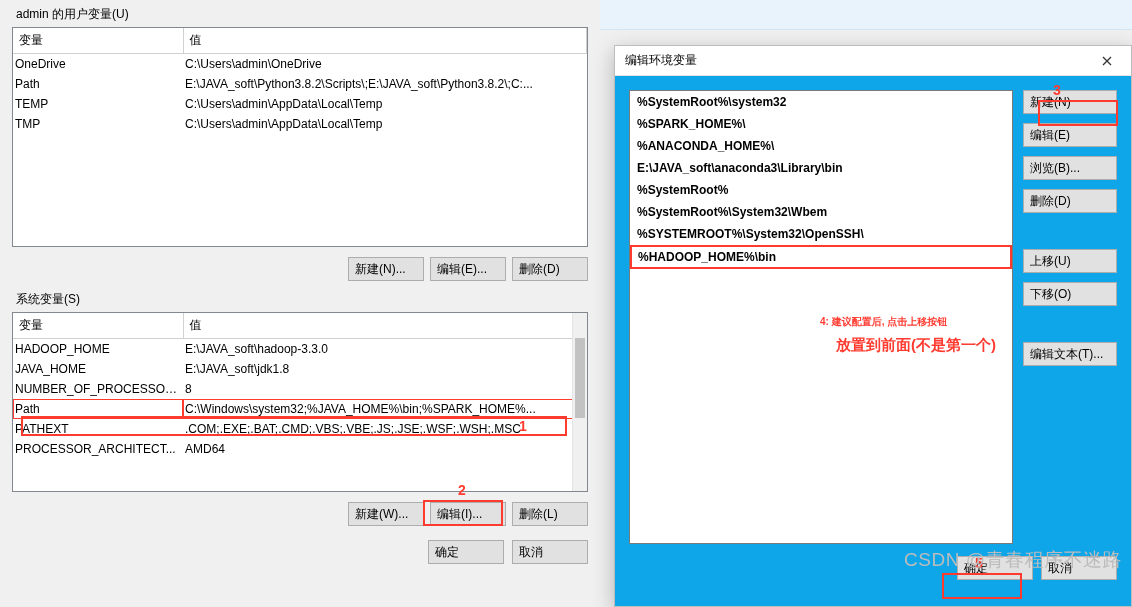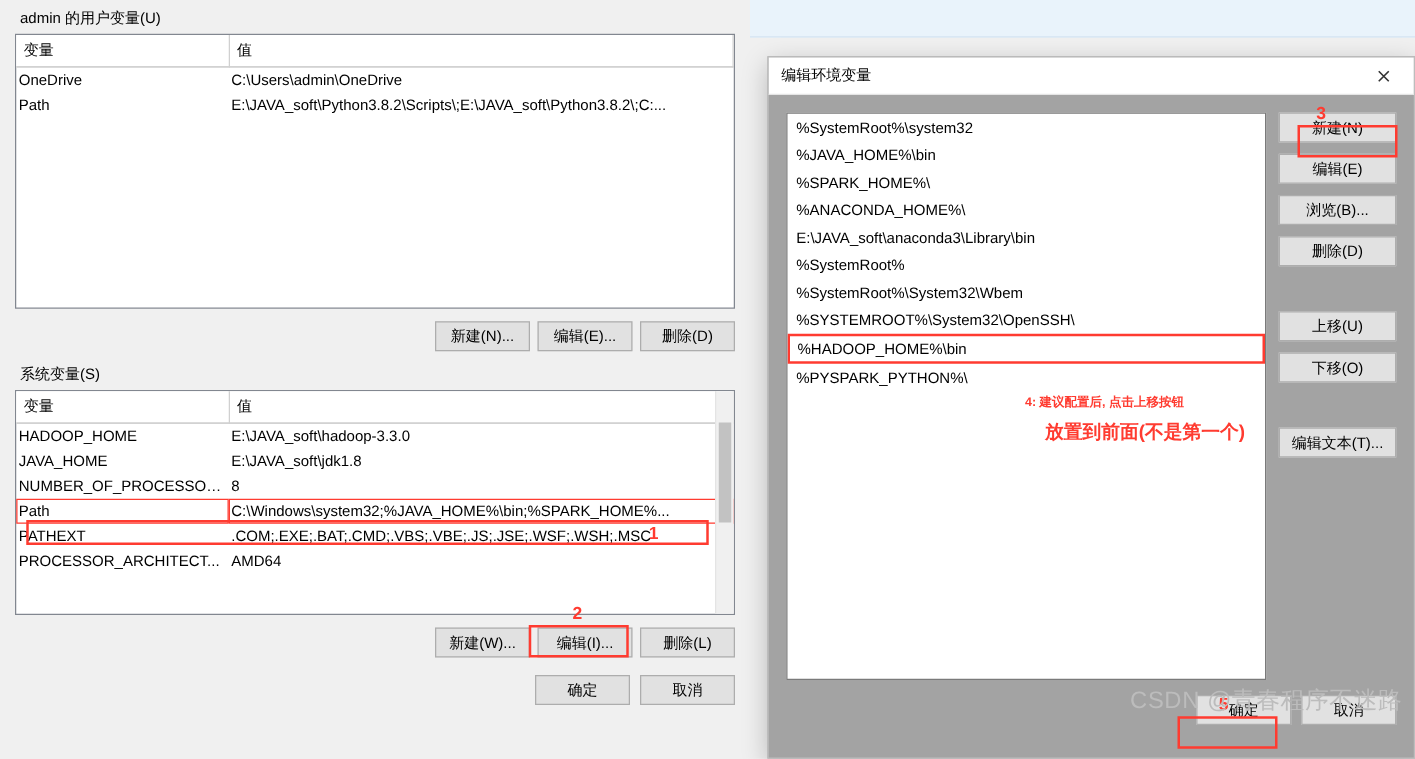--- a/index.html
+++ b/index.html
@@ -13,37 +13,37 @@
   .listbox { border: 1px solid #828790; background: #fff; position: relative; }
   .lb1 { height: 220px; }
   .lb2 { height: 180px; }
   table { border-collapse: collapse; width: 100%; }
   th { text-align: left; font-weight: normal; padding: 4px 6px; border-right: 1px solid #d0d0d0; border-bottom: 1px solid #d0d0d0; background: #fff; font-family: Liberation Mono, monospace; }
   td { padding: 3px 2px; overflow: hidden; white-space: nowrap; text-overflow: ellipsis; }
   .col-var { width: 170px; max-width:170px; }
   .col-val { width: auto; max-width: 370px; }
   tr.sel td { outline: 1px solid #ff3b30; outline-offset: -1px; }
   .btn-row { display: flex; justify-content: flex-end; gap: 6px; padding: 10px 0 4px 0; }
-  .btn { min-width: 76px; height: 24px; border: 1px solid #adadad; background: #e1e1e1; cursor: pointer; text-align: center; }
+  .btn { min-width: 76px; height: 24px; border: 1px solid #adadad; background: #e1e1e1; cursor: pointer; text-align: left; }
   .ok-cancel { display: flex; justify-content: flex-end; gap: 8px; padding-top: 10px; }
   .ok-cancel .btn { min-width: 76px; }
   .vscroll { position: absolute; right: 0; top: 0; bottom: 0; width: 15px; background: #f0f0f0; border-left: 1px solid #e4e4e4; }
   .vthumb { position: absolute; left: 2px; right: 2px; background: #c2c2c2; }
 
   
   .redbox { position: absolute; border: 2px solid #ff3b30; pointer-events: none; }
   .redtext { position: absolute; color: #ff3b30; font-size: 14px; font-weight: bold; pointer-events: none; }
 
   
-  .right-dialog { position: absolute; left: 614px; top: 45px; width: 518px; height: 562px; background: #a3a3a3; border: 1px solid #bdbdbd; box-shadow: 0 6px 20px rgba(0,0,0,.25); }
+  .right-dialog { position: absolute; left: 614px; top: 45px; width: 518px; height: 562px; background: #0ea5e9; border: 1px solid #bdbdbd; box-shadow: 0 6px 20px rgba(0,0,0,.25); }
   .titlebar { height: 30px; display: flex; align-items: center; justify-content: space-between; padding: 0 2px 0 10px; background: #fff; border-bottom: 1px solid #e5e5e5; }
   .titlebar .close { width: 44px; height: 28px; display: flex; align-items: center; justify-content: center; cursor: pointer; }
   .right-body { padding: 14px 14px 12px 14px; display: flex; gap: 10px; height: 480px; }
   .path-list { flex: 1 1 auto; border: 1px solid #7a7a7a; background: #fff; overflow: hidden; position: relative; }
-  .path-list ul { list-style: none; margin: 0; padding: 0; }
+  .path-list ul { list-style: none; margin: 0; padding: 0; font-weight: bold; }
   .path-list li { padding: 3px 6px; white-space: nowrap; overflow: hidden; text-overflow: ellipsis; border: 1px solid transparent; }
   .path-list li.hl { border: 2px solid #ff3b30; }
   .side-buttons { display: flex; flex-direction: column; gap: 9px; width: 94px; }
   .side-buttons .btn { width: 100%; min-width: auto; }
   .right-okcancel { display: flex; justify-content: flex-end; gap: 8px; padding: 0 14px 10px 0; }
 
   .watermark { position: absolute; right: 10px; bottom: 34px; color: #bcbcbc; font-size: 19px; letter-spacing: .5px; pointer-events: none; }
 </style>
 </head>
 <body>
@@ -67,20 +67,28 @@
           </thead>
         <tbody id="user-rows">
             <tr class="row">
               <td class="col-var">OneDrive</td>
               <td class="col-val">C:\Users\admin\OneDrive</td>
             </tr>
             <tr class="row">
               <td class="col-var">Path</td>
               <td class="col-val">E:\JAVA_soft\Python3.8.2\Scripts\;E:\JAVA_soft\Python3.8.2\;C:...</td>
             </tr>
+            <tr class="row">
+              <td class="col-var">TEMP</td>
+              <td class="col-val">C:\Users\admin\AppData\Local\Temp</td>
+            </tr>
+            <tr class="row">
+              <td class="col-var">TMP</td>
+              <td class="col-val">C:\Users\admin\AppData\Local\Temp</td>
+            </tr>
           </tbody>
       </table>
     </div>
     <div class="btn-row">
       <button class="btn">新建(N)...</button>
       <button class="btn">编辑(E)...</button>
       <button class="btn">删除(D)</button>
     </div>
   </div>
 
@@ -144,29 +152,27 @@
     <div class="close">
       <svg width="10" height="10" viewBox="0 0 10 10">
           <path d="M1 1 L9 9 M9 1 L1 9" stroke="#333" stroke-width="1.3"></path>
         </svg>
     </div>
   </div>
   <div class="right-body">
     <div class="path-list">
       <ul id="path-items">
           <li>%SystemRoot%\system32</li>
-          <li>%JAVA_HOME%\bin</li>
           <li>%SPARK_HOME%\</li>
           <li>%ANACONDA_HOME%\</li>
           <li>E:\JAVA_soft\anaconda3\Library\bin</li>
           <li>%SystemRoot%</li>
           <li>%SystemRoot%\System32\Wbem</li>
           <li>%SYSTEMROOT%\System32\OpenSSH\</li>
           <li class="hl">%HADOOP_HOME%\bin</li>
-          <li>%PYSPARK_PYTHON%\</li>
         </ul>
     </div>
     <div class="side-buttons">
       <button class="btn" id="r-new">新建(N)</button>
       <button class="btn">编辑(E)</button>
       <button class="btn">浏览(B)...</button>
       <button class="btn">删除(D)</button>
       <div style="height:18px"></div>
       <button class="btn">上移(U)</button>
       <button class="btn">下移(O)</button>

